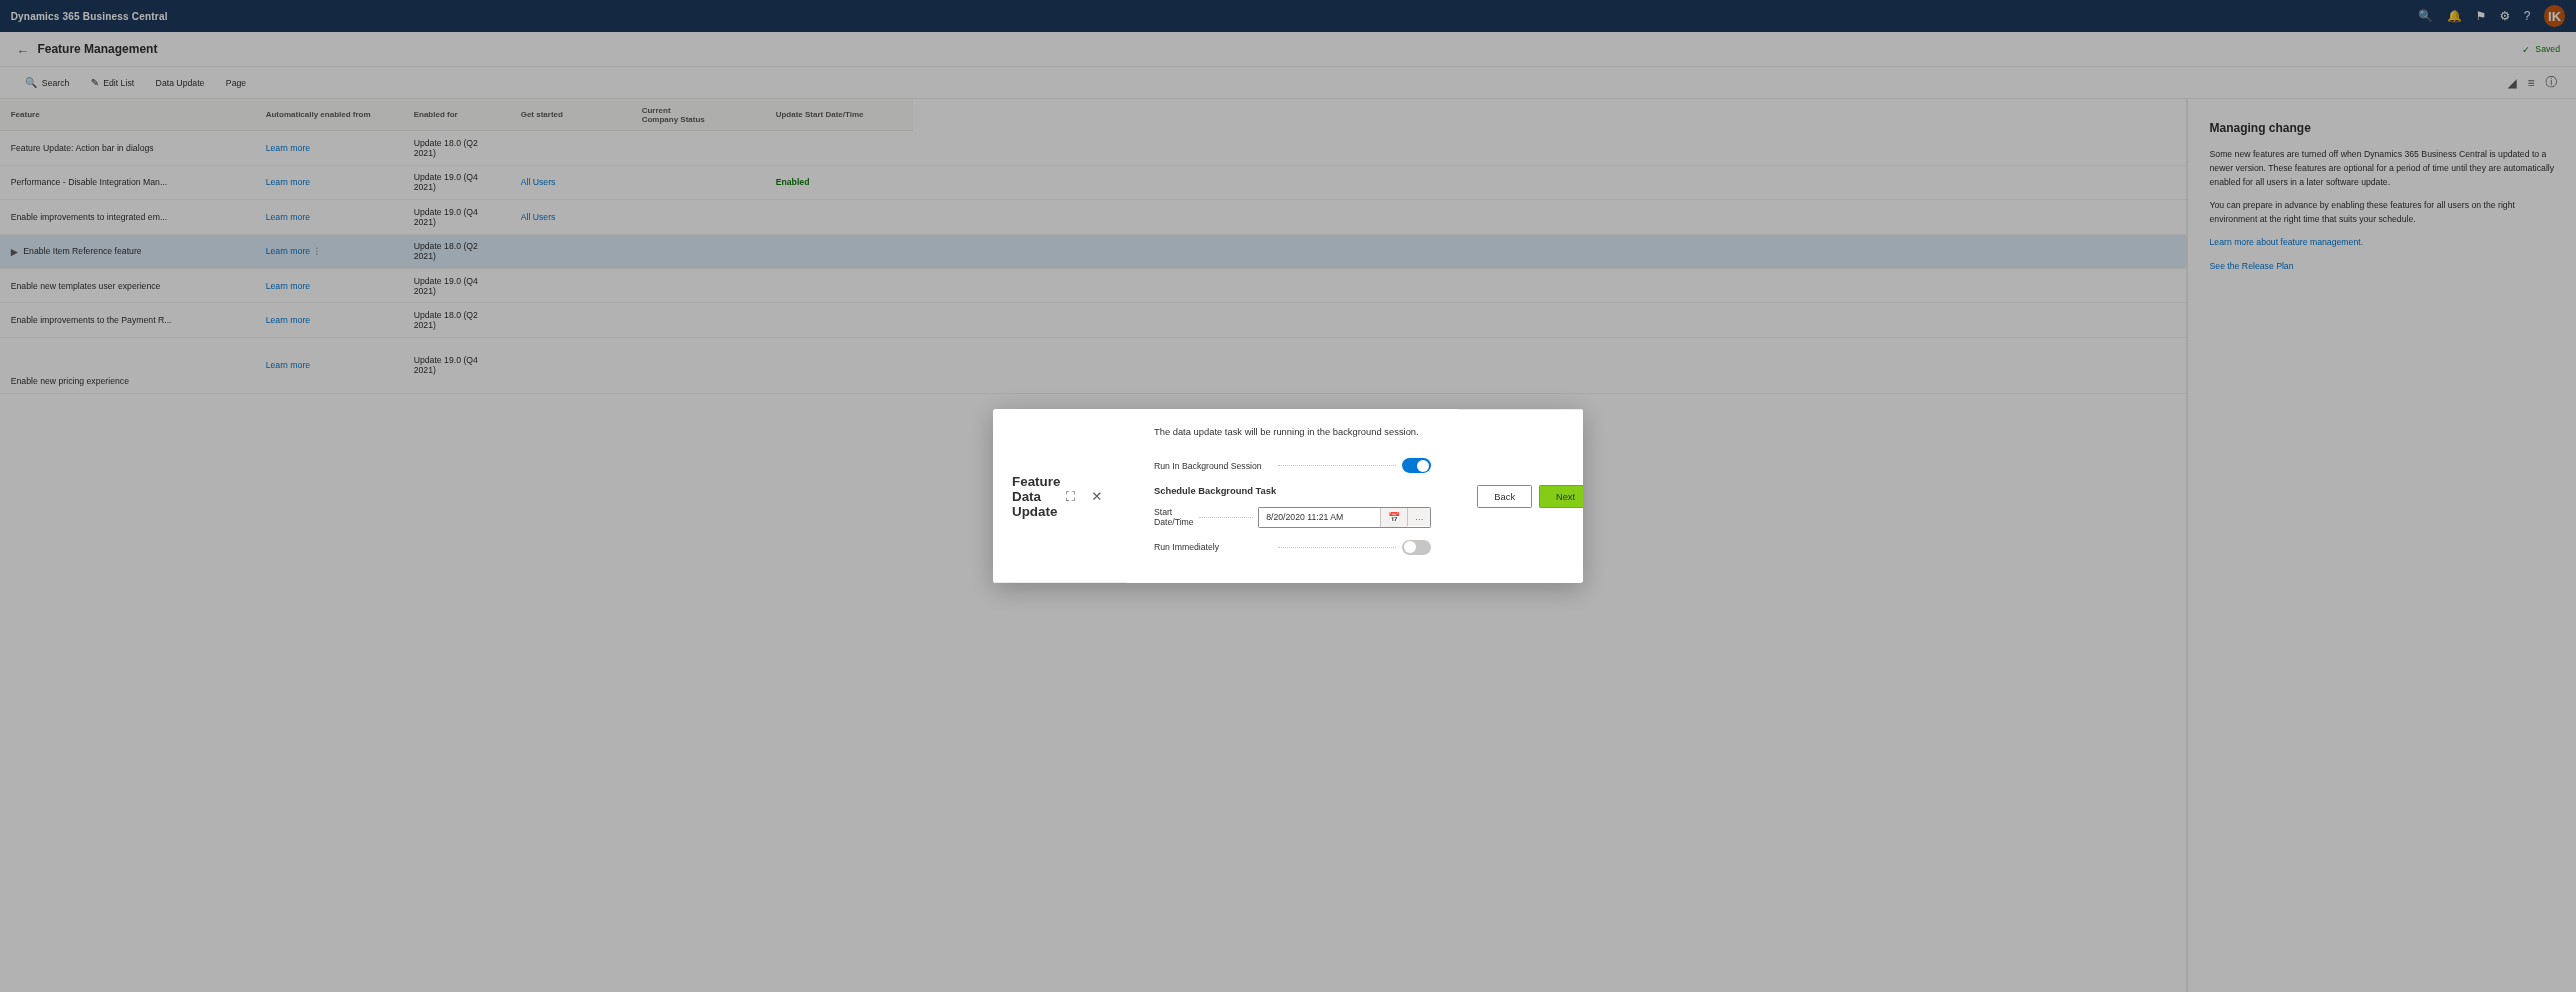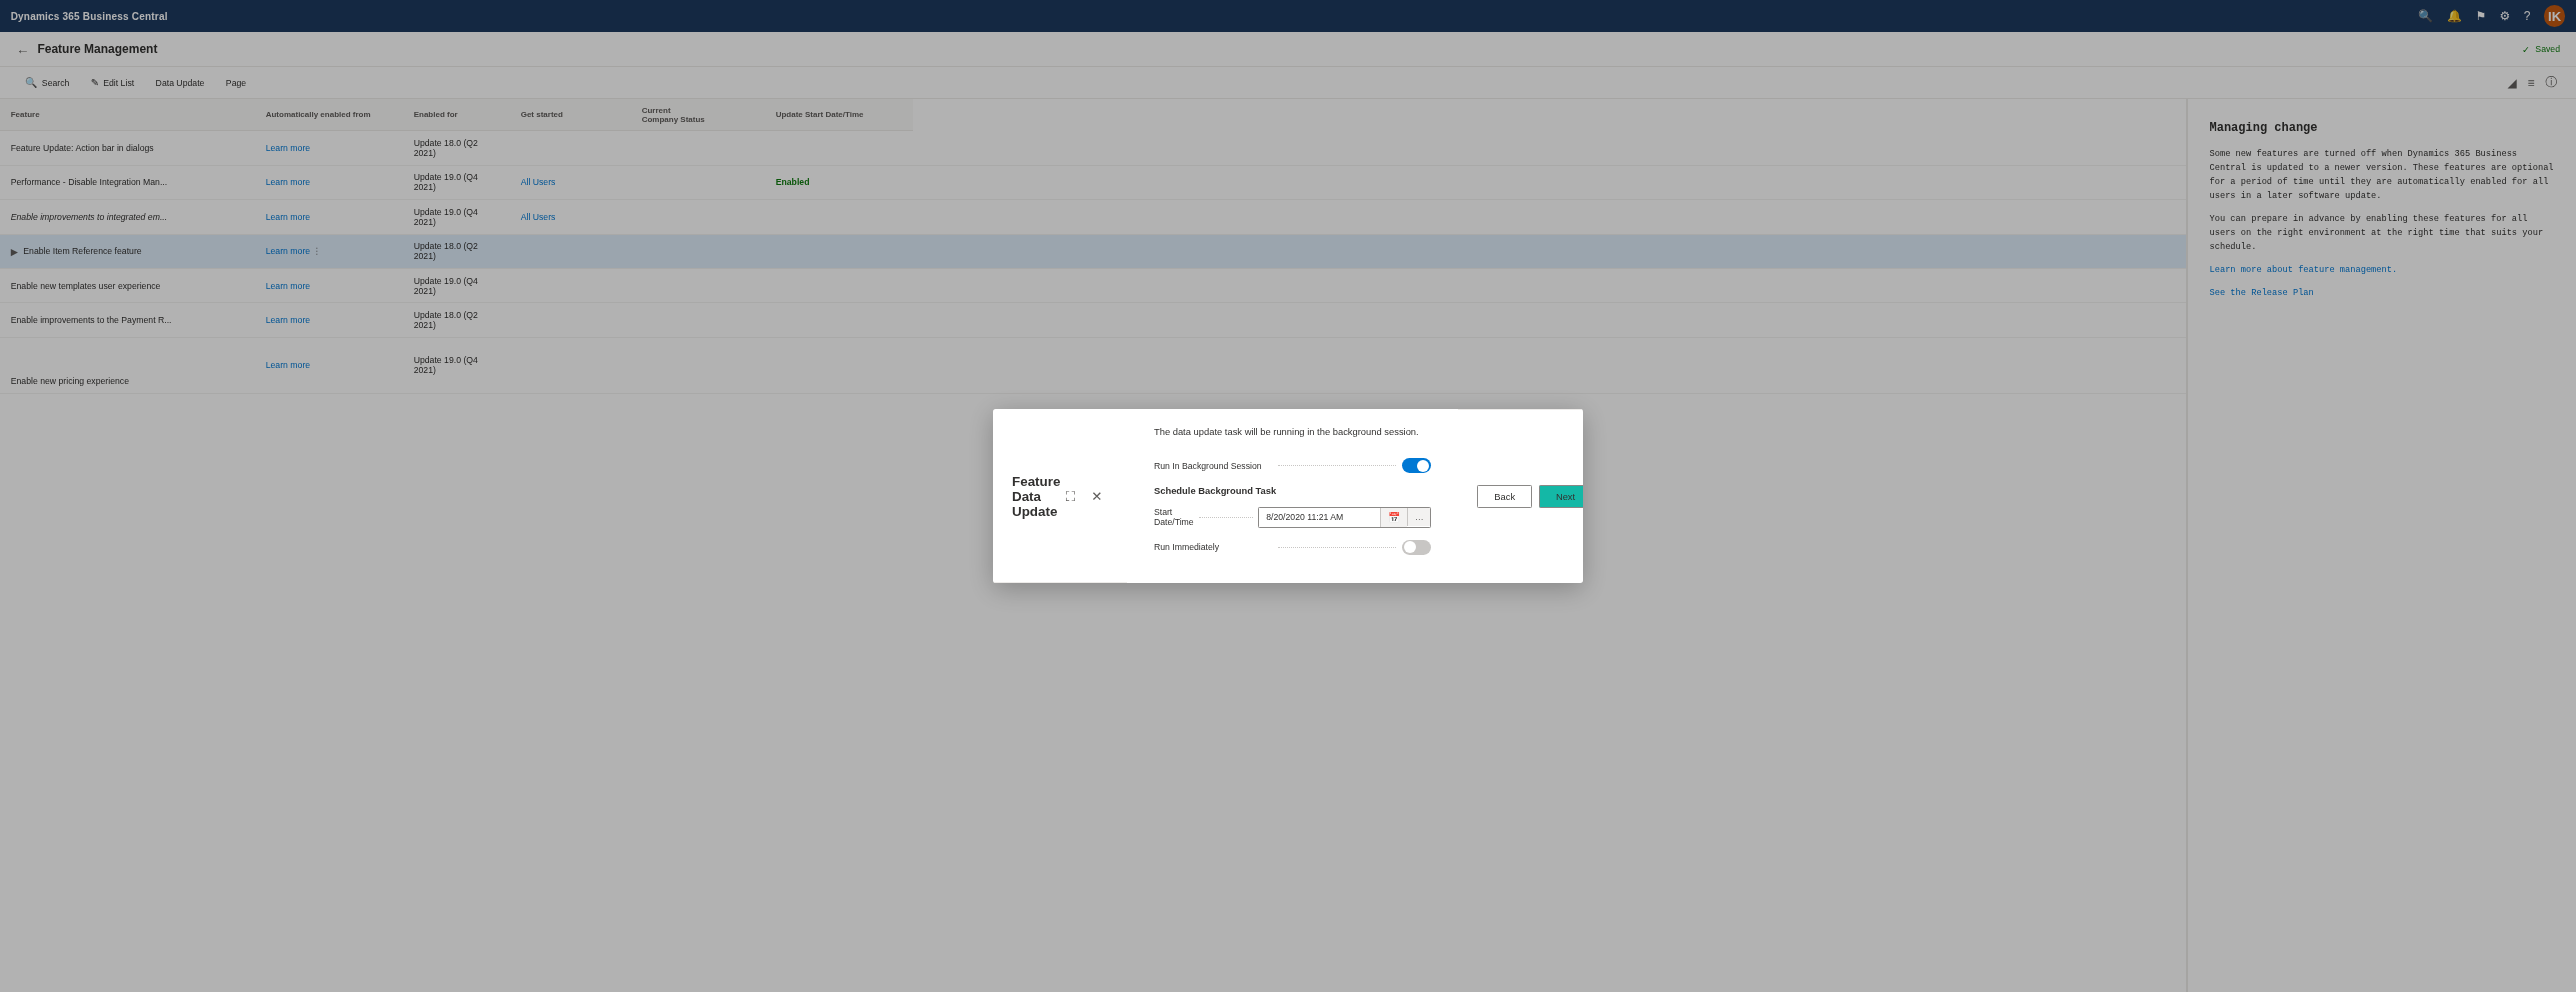--- a/index.html
+++ b/index.html
@@ -175,21 +175,20 @@
     .col-company-status { width: 134px; }
     .col-update-start { width: 148px; }
 
     
     .right-panel {
       width: 389px;
       background: #fff;
       padding: 21.5px 21.5px;
       overflow-y: auto;
       border-left: 0.7px solid #edebe9;
-      font-family: Liberation Mono, monospace;
     }
     .right-panel-title {
       font-size: 12px;
       font-weight: 700;
       color: #323130;
       margin-bottom: 13.4px;
     }
     .right-panel-body {
       font-size: 8.7px;
       color: #323130;
@@ -363,21 +362,21 @@
     .btn-back {
       background: #fff;
       border: 0.7px solid #8a8886;
       color: #323130;
       font-size: 9.4px;
       padding: 5.4px 16px;
       cursor: pointer;
       border-radius: 1.3px;
     }
     .btn-next {
-      background: #14b8a6;
+      background: #84cc16;
       border: 0.7px solid #8a8886;
       color: #323130;
       font-size: 9.4px;
       padding: 5.4px 16px;
       cursor: pointer;
       border-radius: 1.3px;
     }
     .btn-schedule {
       background: #0078d4;
       border: 0.7px solid #0078d4;
@@ -471,21 +470,21 @@
             </td>
             <td><a class="learn-more-link" href="#">Learn more</a></td>
             <td>Update 19.0 (Q4 2021)</td>
             <td><span style="color:#0078d4;font-size:8.7px;">All Users</span></td>
             <td></td>
             <td><span class="badge-enabled">Enabled</span></td>
             <td></td>
           </tr>
           <tr>
             <td>
-              <div style="display: flex; align-items: flex-end; gap: 5.4px; font-style: italic;">
+              <div style="display: flex; align-items: flex-end; gap: 5.4px;">
                 <span>Enable improvements to integrated em...</span>
               </div>
             </td>
             <td><a class="learn-more-link" href="#">Learn more</a></td>
             <td>Update 19.0 (Q4 2021)</td>
             <td><span style="color:#0078d4;font-size:8.7px;">All Users</span></td>
             <td></td>
             <td></td>
             <td></td>
           </tr>

